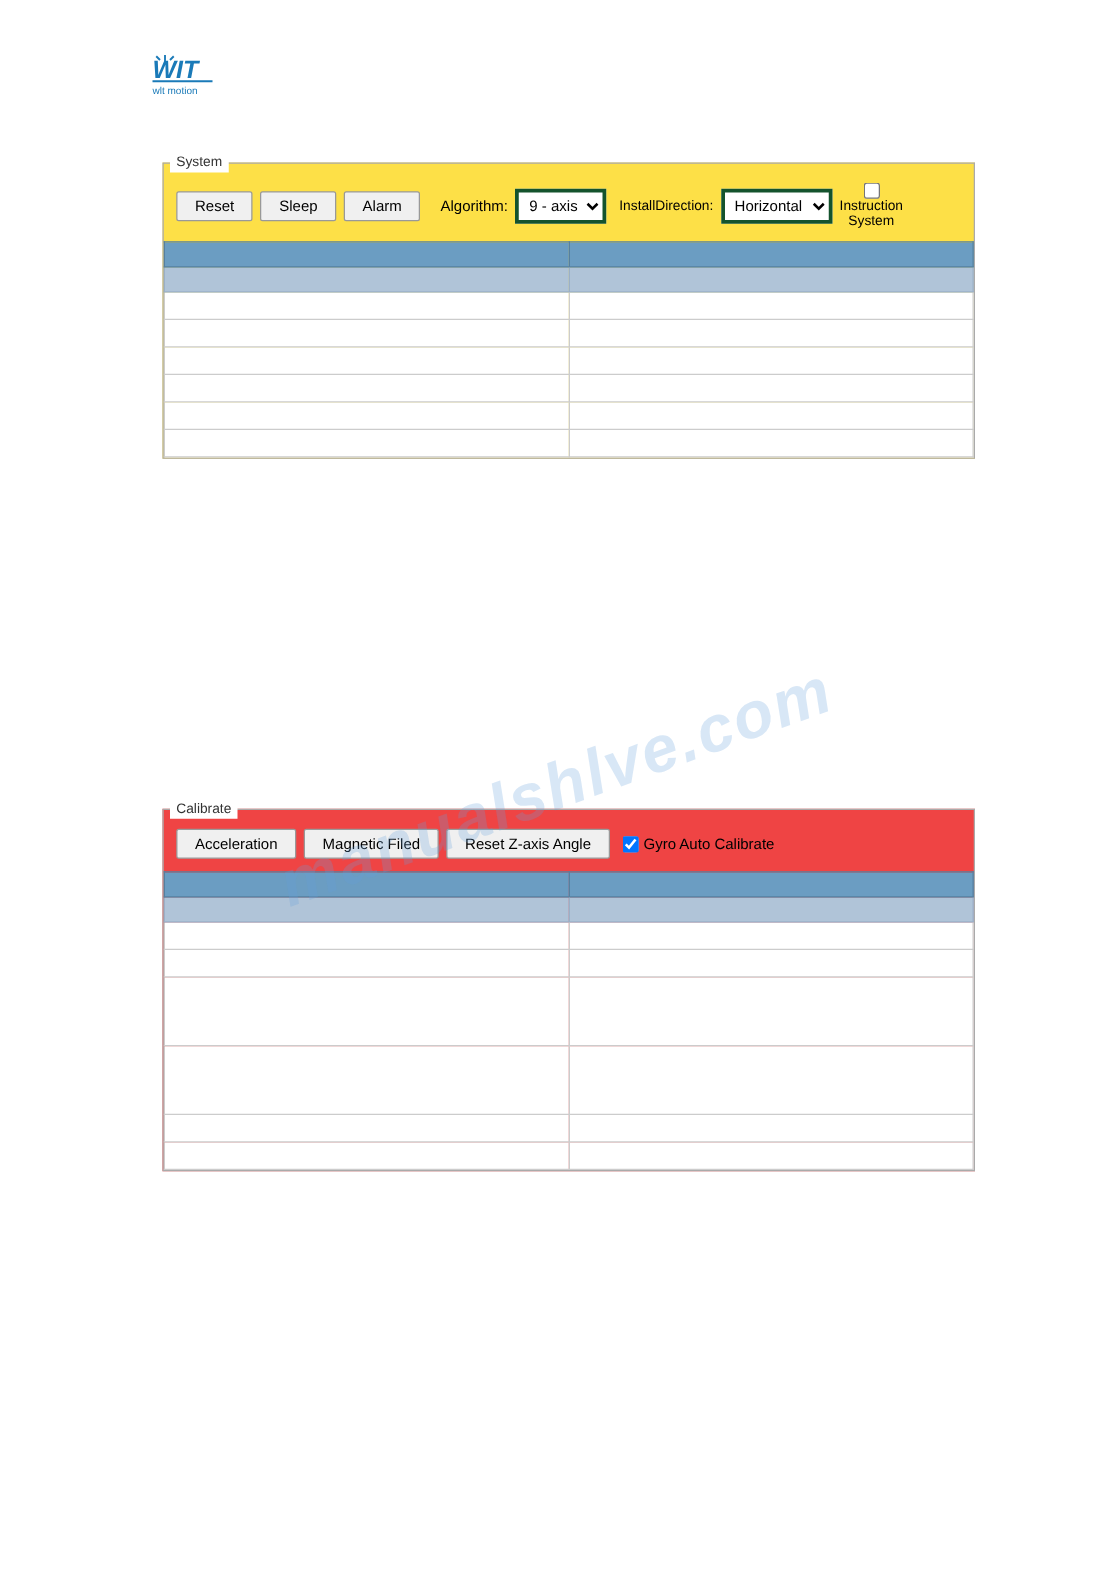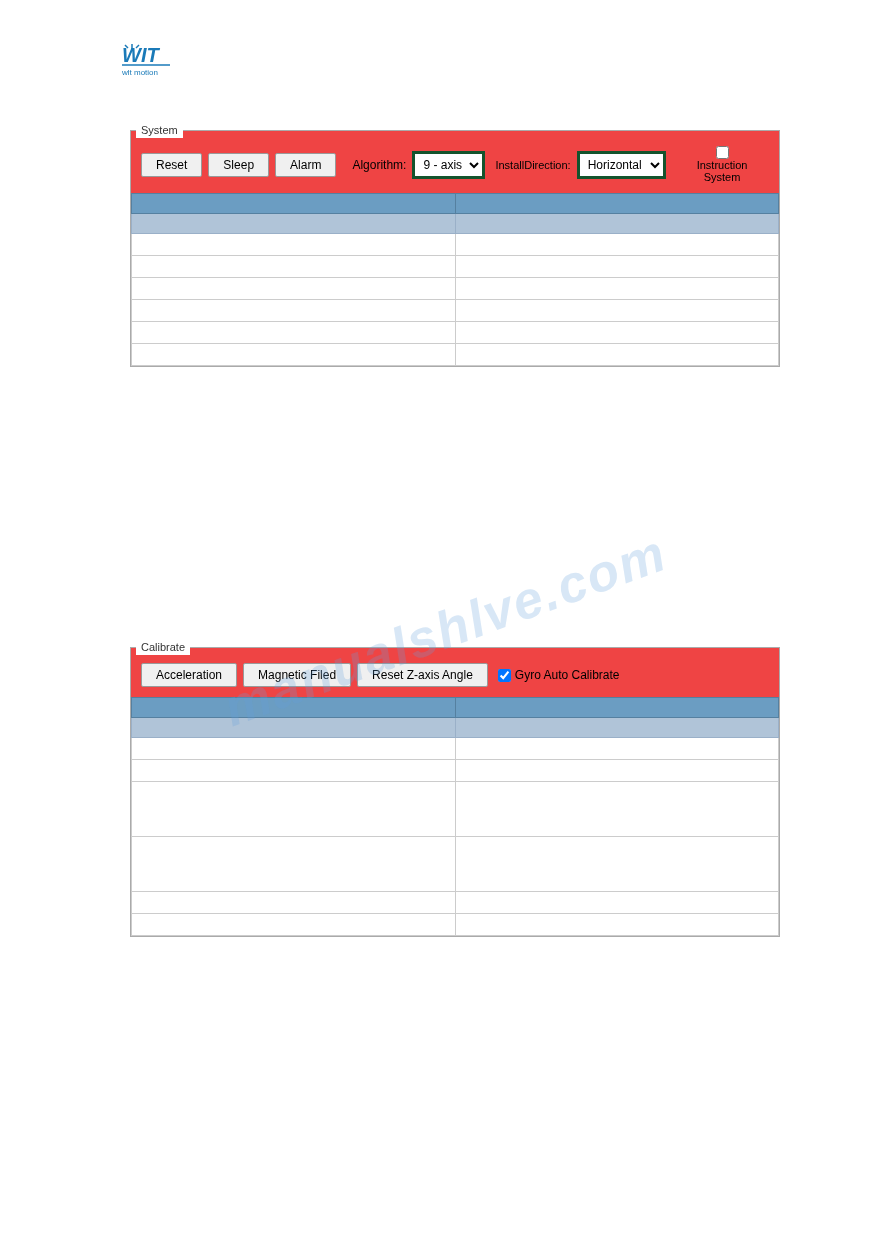--- a/index.html
+++ b/index.html
@@ -40,21 +40,21 @@
       height: 40px;
     }
 
     
     .system-panel {
       position: absolute;
       top: 130px;
       left: 130px;
       width: 650px;
       border: 1px solid #aaa;
-      background: #ef4444;
+      background: #fde047;
     }
 
     .panel-title {
       font-size: 11px;
       color: #333;
       padding: 2px 5px;
       background: #fff;
       position: absolute;
       top: -9px;
       left: 5px;
@@ -96,21 +96,21 @@
       flex-direction: row;
       align-items: flex-start;
       font-size: 11px;
       margin-left: 4px;
     }
 
     .checkbox-area {
       display: flex;
       flex-direction: column;
       align-items: center;
-      margin-left: 25px;
+      margin-left: 0;
       font-size: 11px;
     }
 
     
     .data-table {
       width: 100%;
       border-collapse: collapse;
     }
 
     .data-table .header-row td {

